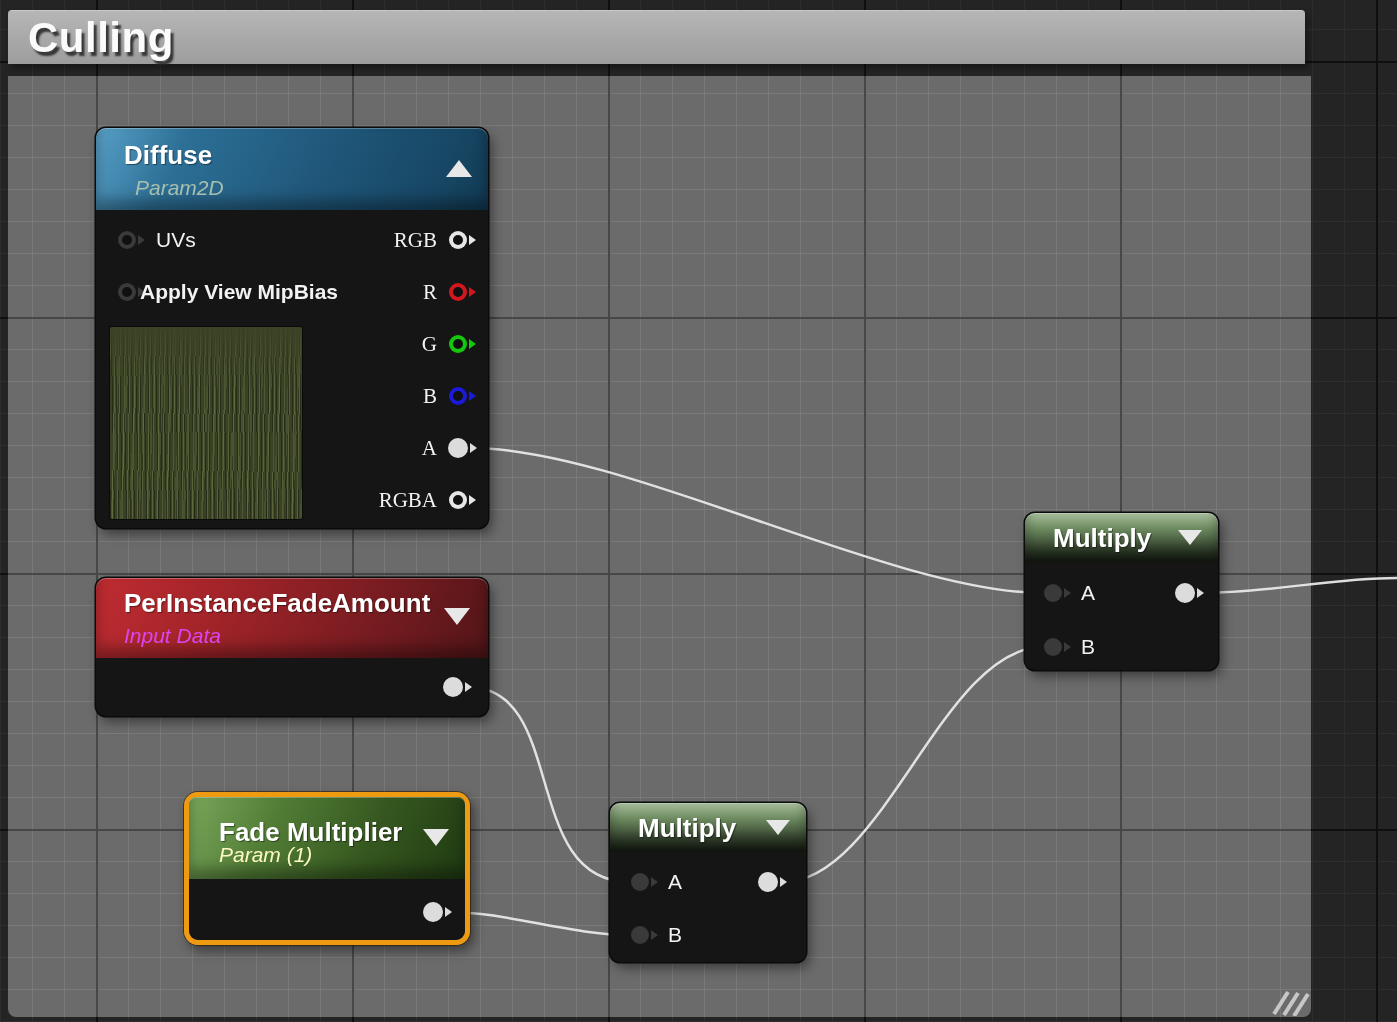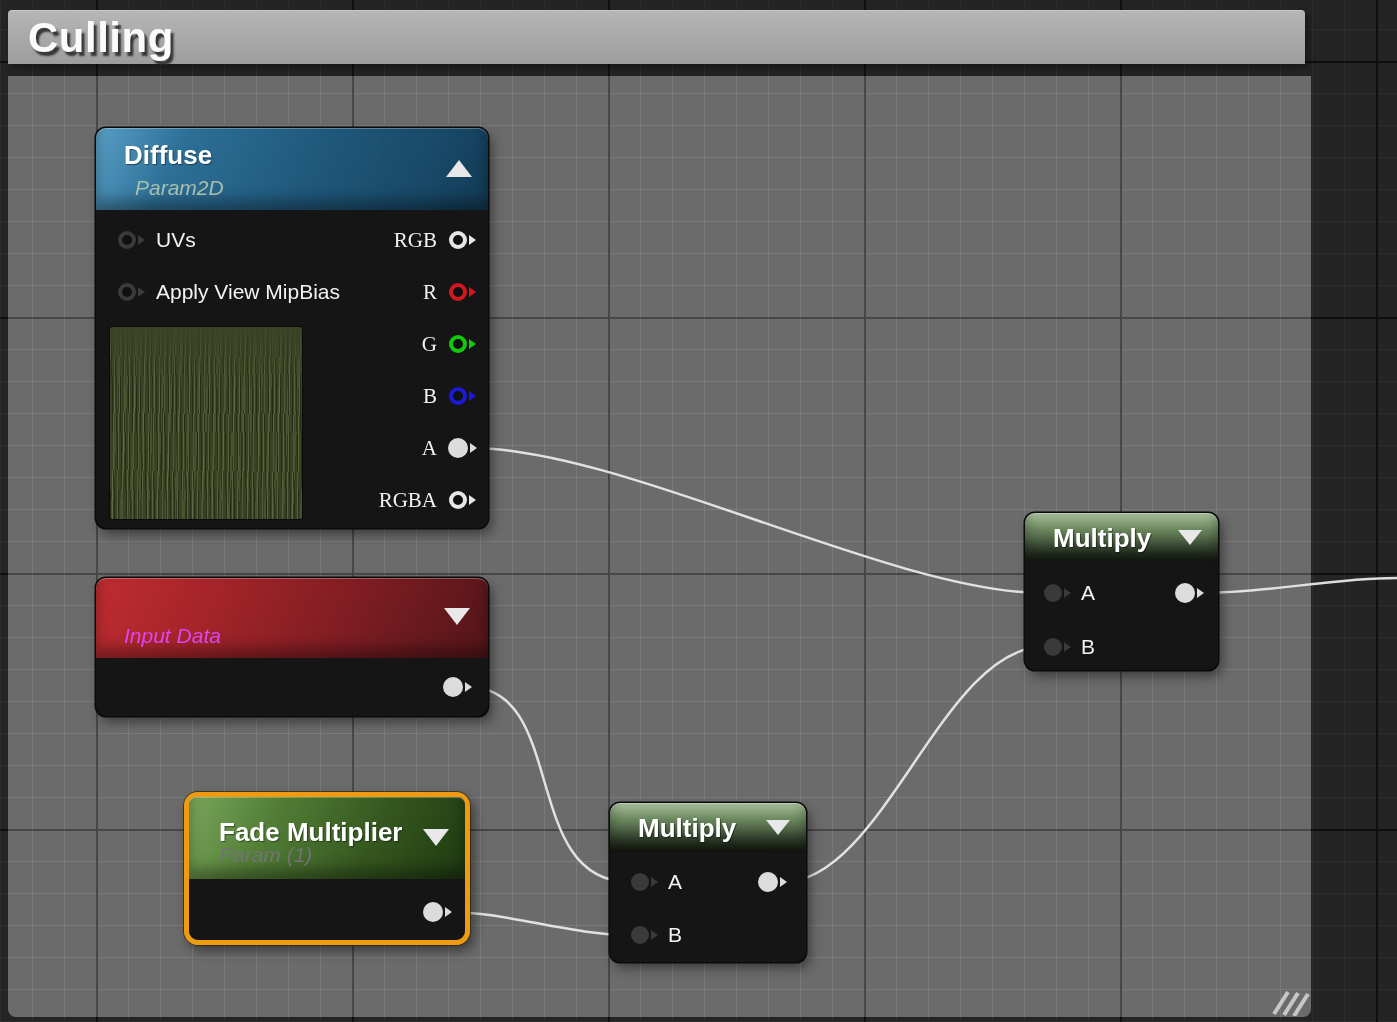--- a/index.html
+++ b/index.html
@@ -53,21 +53,21 @@
     box-shadow:inset 0 1px 0 rgba(255,255,255,0.28),inset 0 -10px 14px rgba(0,0,0,0.35);
   }
   .hd-blue{background:linear-gradient(115deg,#58a0c6 0%,#2d6f96 22%,#20587b 55%,#174765 85%,#123a54 100%);}
   .hd-red{background:linear-gradient(115deg,#bf2c32 0%,#a32429 30%,#7c1d22 65%,#521518 100%);}
   .hd-green{background:linear-gradient(115deg,#79a75b 0%,#527d36 30%,#35571f 65%,#1f3a12 100%);}
   .hd-mult{background:linear-gradient(180deg,#a9bf9d 0%,#6d8a60 32%,#3a4a33 68%,#171d13 100%);}
   .node-title{position:absolute;font-size:26px;font-weight:700;color:#ffffff;white-space:nowrap;text-shadow:1px 1px 1px rgba(0,0,0,0.45);}
   .node-subtitle{position:absolute;font-size:21px;font-style:italic;white-space:nowrap;}
   .sub-blue{color:#a9bfae;}
   .sub-red{color:#d946ef;}
-  .sub-green{color:#737373;}
+  .sub-green{color:#fef9c3;}
   .pin-label{position:absolute;color:#f2f2f2;font-size:21px;transform:translateY(-50%);white-space:nowrap;}
   .out-label{right:51px;text-align:right;font-family:Liberation Serif, serif;}
   
   .pin{position:absolute;width:18px;height:18px;border-radius:50%;}
   .pin.hollow{background:#101010;box-shadow:inset 0 0 0 4px currentColor;}
   .pin.solid{background:currentColor;}
   .pin::after{content:"";position:absolute;left:20px;top:4px;width:0;height:0;
     border-top:5px solid transparent;border-bottom:5px solid transparent;border-left:7px solid currentColor;}
   .pin.lg{width:20px;height:20px;}
   .pin.lg::after{left:22px;top:5px;}
@@ -131,40 +131,41 @@
 
   <div class="node" style="left:96px;top:128px;width:392px;height:400px;">
     <div class="node-header hd-blue" style="height:82px;"></div>
     <span class="node-title" style="left:28px;top:12px;">Diffuse</span>
     <span class="node-subtitle sub-blue" style="left:28px;top:48px;margin-left:11px;">Param2D</span>
     <span class="tri-up" style="right:16px;top:32px;"></span>
 
     <span class="pin hollow c-dark" style="left:22px;top:103px;"></span>
     <span class="pin-label" style="left:60px;top:112px;">UVs</span>
     <span class="pin hollow c-dark" style="left:22px;top:155px;"></span>
-    <span class="pin-label" style="left:60px;top:164px;">Apply View MipBias</span>
+    <span class="pin-label" style="left:44px;top:164px;font-weight:bold;">Apply View MipBias</span>
 
     <span class="pin-label out-label" style="top:112px;">RGB</span>
     <span class="pin hollow c-white" style="left:353px;top:103px;"></span>
     <span class="pin-label out-label" style="top:164px;">R</span>
     <span class="pin hollow c-red" style="left:353px;top:155px;"></span>
     <span class="pin-label out-label" style="top:216px;">G</span>
     <span class="pin hollow c-green" style="left:353px;top:207px;"></span>
     <span class="pin-label out-label" style="top:268px;">B</span>
     <span class="pin hollow c-blue" style="left:353px;top:259px;"></span>
     <span class="pin-label out-label" style="top:320px;">A</span>
     <span class="pin solid lg c-solidwhite" style="left:352px;top:310px;"></span>
     <span class="pin-label out-label" style="top:372px;">RGBA</span>
     <span class="pin hollow c-white" style="left:353px;top:363px;"></span>
 
     <div class="texture-preview"></div>
   </div>
 
   <div class="node" style="left:96px;top:578px;width:392px;height:138px;">
     <div class="node-header hd-red" style="height:80px;"></div>
+    <span class="node-title" style="left:28px;top:10px;">PerInstanceFadeAmount</span>
     <span class="node-subtitle sub-red" style="left:28px;top:46px;">Input Data</span>
     <span class="tri-down" style="right:18px;top:30px;"></span>
     <span class="pin solid lg c-solidwhite" style="left:347px;top:99px;"></span>
   </div>
 
   <div class="selection" style="left:184px;top:792px;width:286px;height:153px;">
     <div class="node">
       <div class="node-header hd-green" style="height:82px;border-radius:7px 7px 0 0;"></div>
       <span class="node-title" style="left:30px;top:20px;">Fade Multiplier</span>
       <span class="node-subtitle sub-green" style="left:30px;top:46px;">Param (1)</span>

